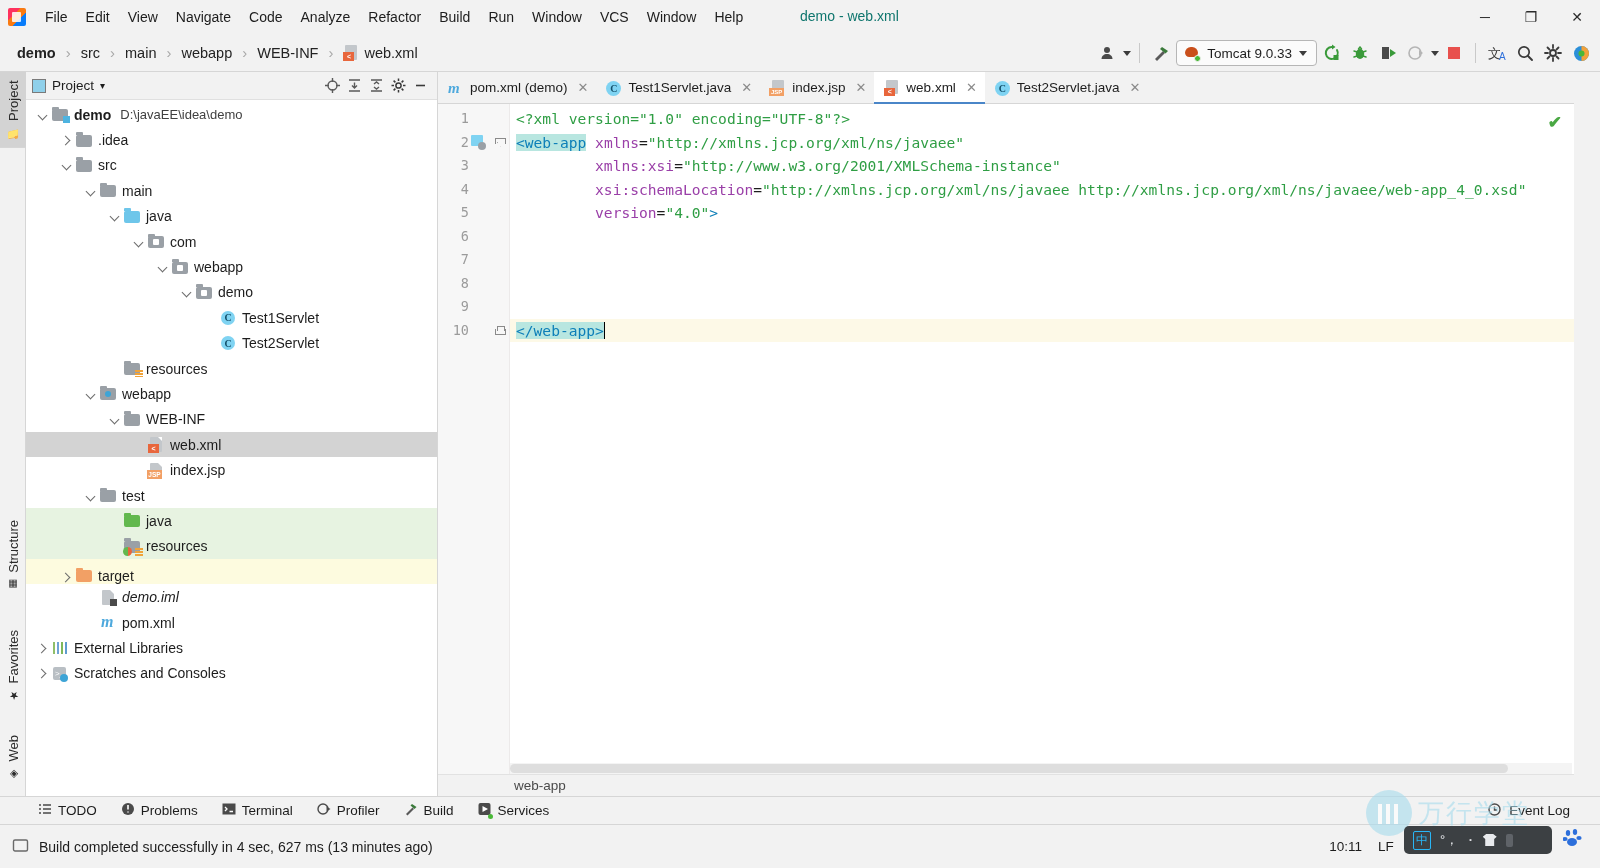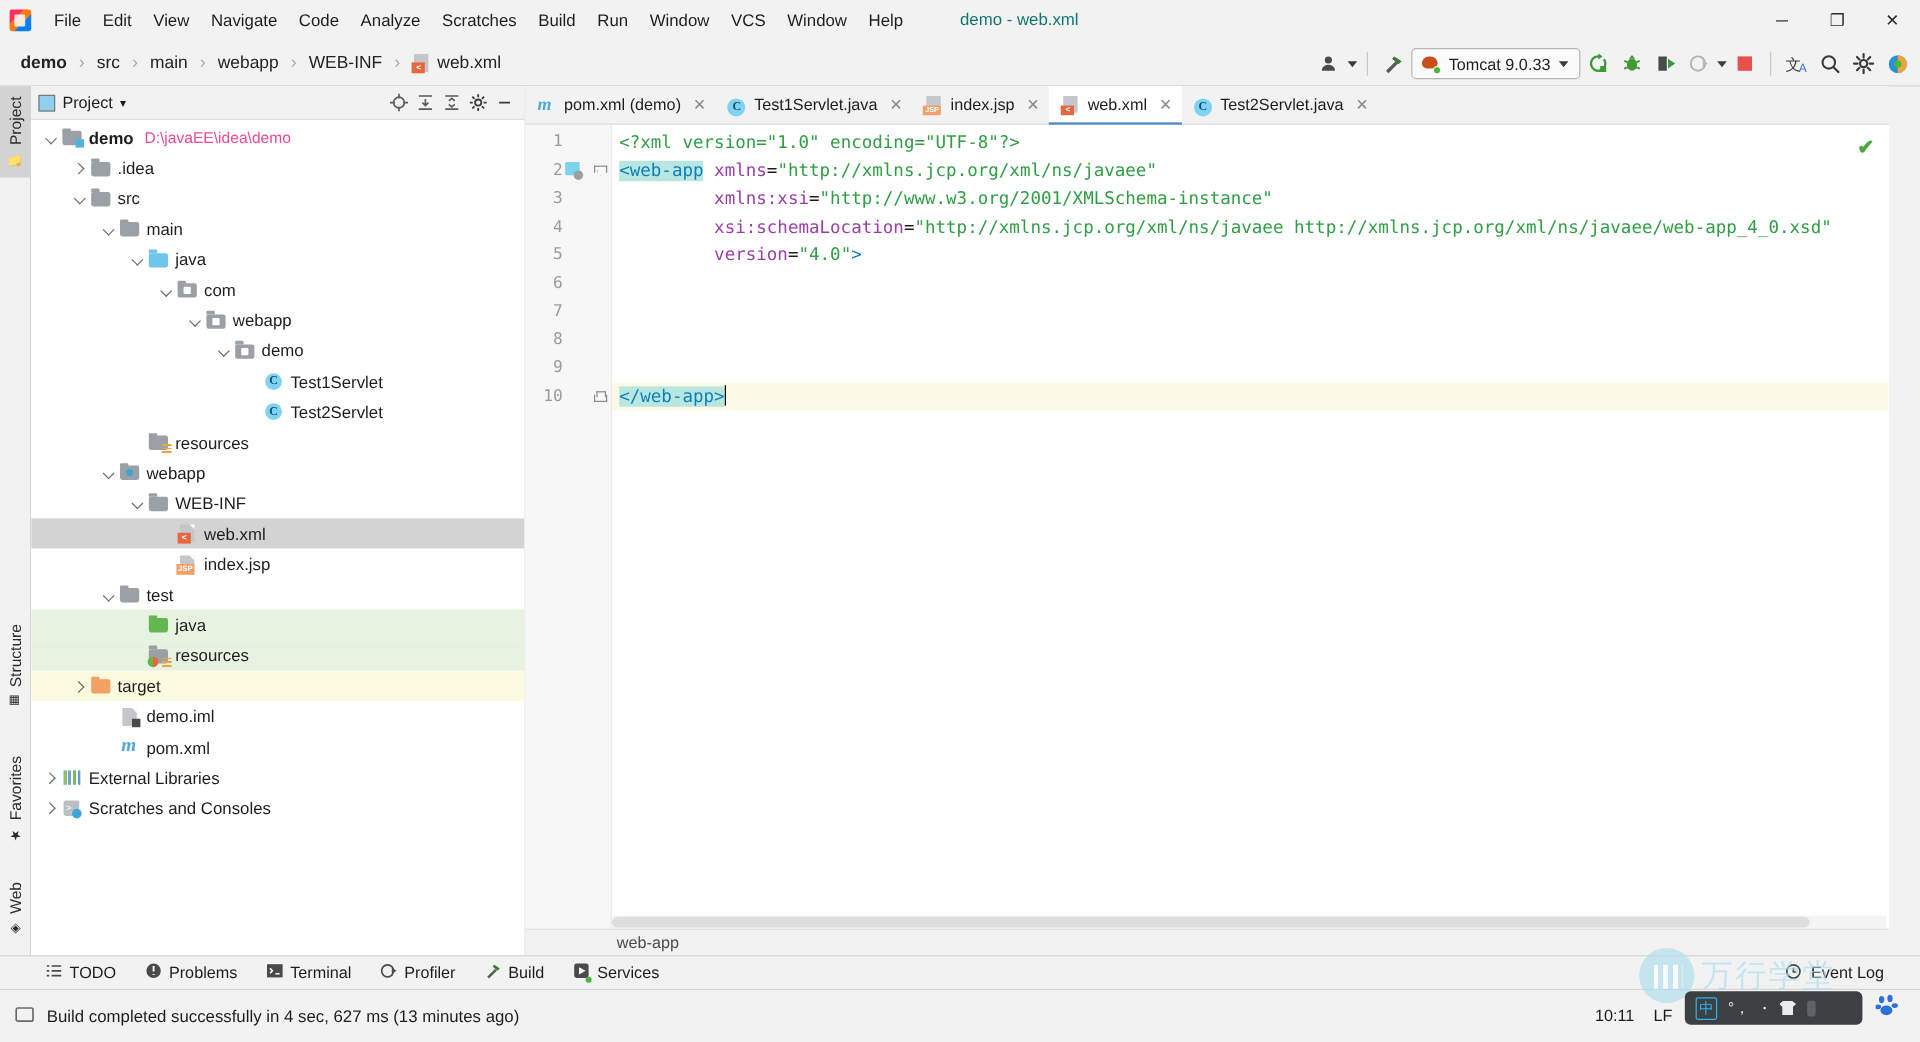--- a/index.html
+++ b/index.html
@@ -167,21 +167,21 @@
     color:#fff;font-size:7px;display:flex;align-items:center;justify-content:center;font-weight:bold;}
   .tag-jsp { position:absolute; left:-1px; bottom:0px; width:15px;height:9px;background:#f2a065;
     color:#fff;font-size:6.5px;display:flex;align-items:center;justify-content:center;font-weight:bold;}
   .m-ico { font-style: italic; font-weight: bold; color:#4ea9dd; font-size:16px;
     font-family:"Liberation Serif",serif; position:absolute;left:1px;top:-1px; }
   .lib-ico { position:absolute;left:1px;top:3px;width:14px;height:12px;
     background: repeating-linear-gradient(90deg,#8fbf6a 0 2.5px,#fff 2.5px 4px,#6fa3d6 4px 6.5px,#fff 6.5px 8px,#7fb85a 8px 10.5px,#fff 10.5px 12px,#5f9ccf 12px 14px); }
   .scr-ico { position:absolute;left:1px;top:2px;width:13px;height:13px;background:#b9bfc4;border-radius:2px;
     color:#fff;font-size:8px;display:flex;align-items:center;justify-content:center;}
   .scr-ico::after{content:"";position:absolute;right:-2px;bottom:-2px;width:8px;height:8px;border-radius:50%;background:#3da4d6;}
-  .t-path { color: #ec4899; font-size: 13px; margin-left: 9px; }
+  .t-path { color: #404040; font-size: 13px; margin-left: 9px; }
   .t-bold { font-weight: bold; }
 
   
   .editor-area {
     position: absolute; left: 438px; top: 72px; width: 1136px; height: 724px;
     background: #fff;
   }
   .tabs {
     height: 32px; background: #f2f2f2; display: flex; align-items: stretch;
     border-bottom: 1px solid #d6d6d6;
@@ -307,21 +307,21 @@
 
   <div class="titlebar">
     <div class="ij-logo"></div>
     <div class="menu" id="menu-bar">
         <div class="menu-item">File</div>
         <div class="menu-item">Edit</div>
         <div class="menu-item">View</div>
         <div class="menu-item">Navigate</div>
         <div class="menu-item">Code</div>
         <div class="menu-item">Analyze</div>
-        <div class="menu-item">Scratches</div>
+        <div class="menu-item">Refactor</div>
         <div class="menu-item">Build</div>
         <div class="menu-item">Run</div>
         <div class="menu-item">Window</div>
         <div class="menu-item">VCS</div>
         <div class="menu-item">Window</div>
         <div class="menu-item">Help</div>
       </div>
     <div class="win-title">demo - web.xml</div>
     <div class="win-ctrls">
       <div class="win-btn">─</div>
@@ -641,28 +641,28 @@
         </div>
         <div class="row green" style="padding-left: 82px;">
           <span class="arr"></span>
           <span class="ico">
             <span class="f-gray"></span>
             <span class="badge-tdot"></span>
             <span class="badge-lines"></span>
           </span>
           <span>resources</span>
         </div>
-        <div class="row yellow" style="padding-left: 34px;">
+        <div class="row yellow" style="padding-left: 34px; align-items: flex-end;">
           <span class="arr rt"></span>
           <span class="ico">
             <span class="f-orange"></span>
           </span>
           <span>target</span>
         </div>
-        <div class="row" style="padding-left: 58px;">
+        <div class="row" style="padding-left: 58px; font-style: italic;">
           <span class="arr"></span>
           <span class="ico">
             <span class="file-ico"></span>
             <span style="position:absolute;right:0;bottom:0;width:7px;height:7px;background:#4a4a4a"></span>
           </span>
           <span>demo.iml</span>
         </div>
         <div class="row" style="padding-left: 58px;">
           <span class="arr"></span>
           <span class="ico">

